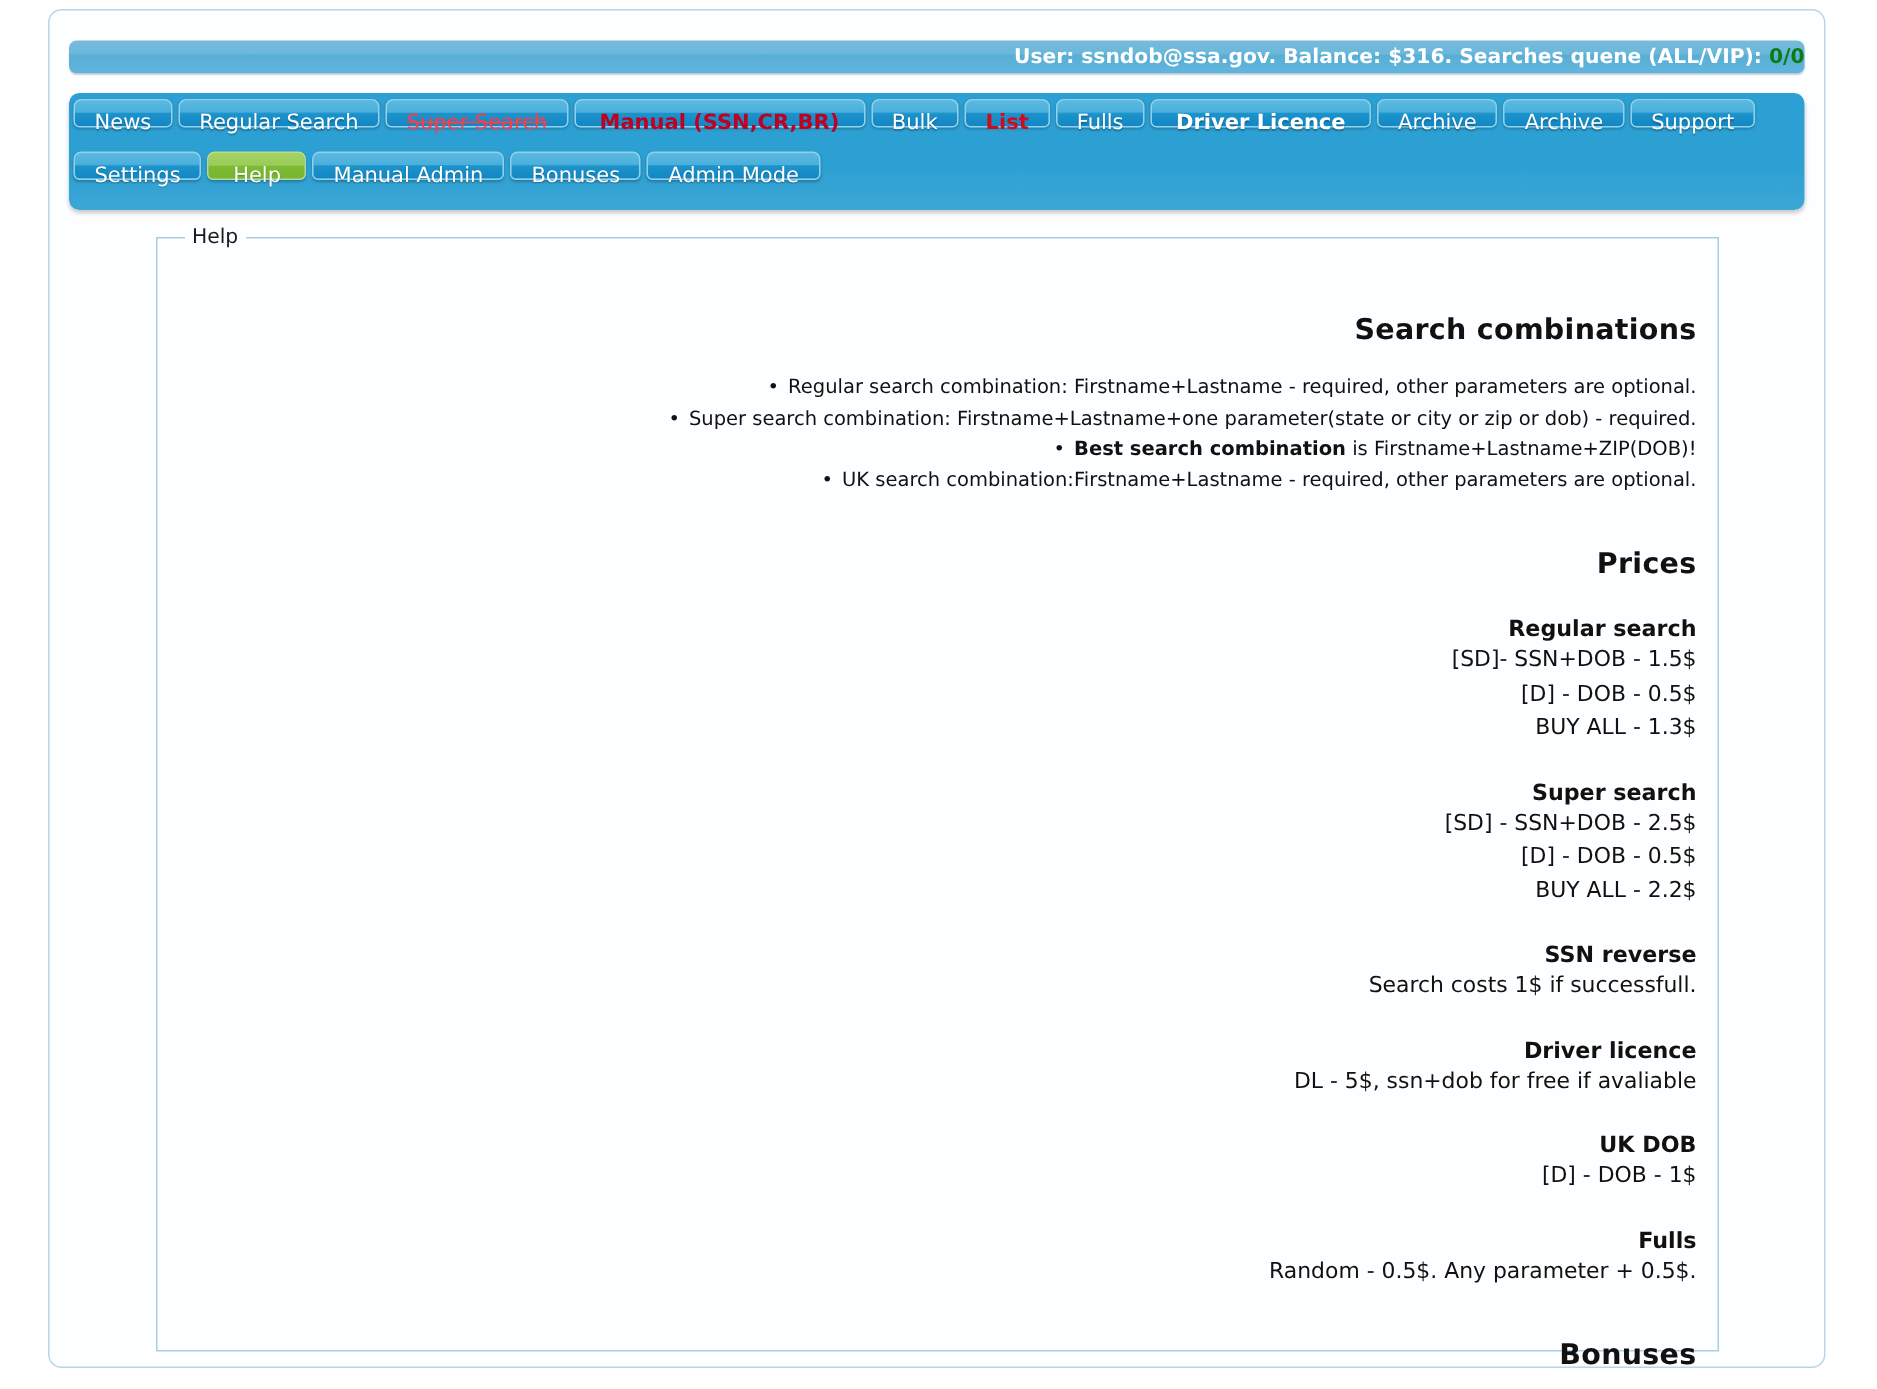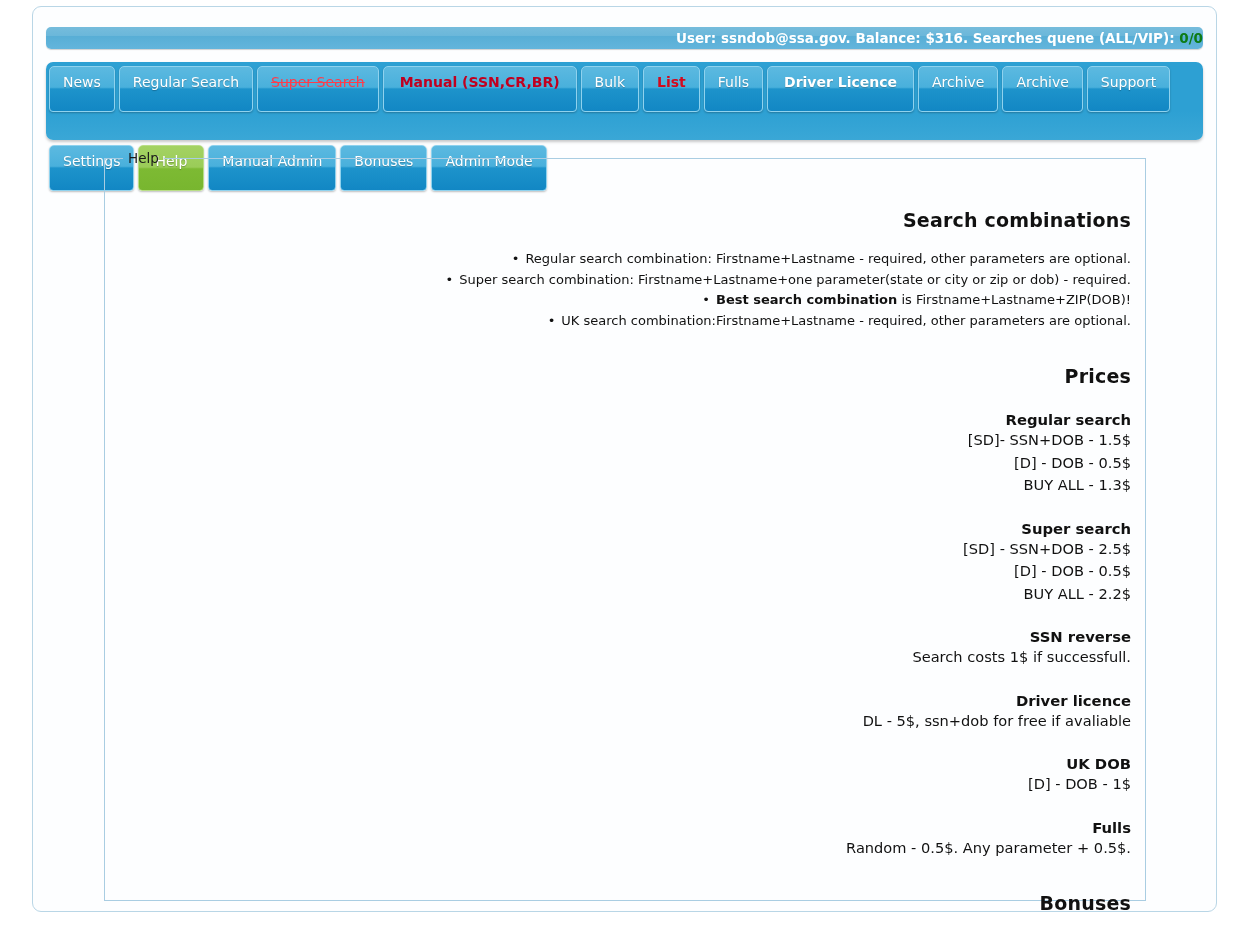--- a/index.html
+++ b/index.html
@@ -69,25 +69,25 @@
   .nav-row {
     position: absolute;
     left: 3px;
     right: 3px;
     display: flex;
     flex-wrap: nowrap;
     align-items: flex-start;
     gap: 4px;
   }
   .nav-row-1 { top: 4px; }
-  .nav-row-2 { top: 39px; margin-top: 44px; }
+  .nav-row-2 { top: 39px; }
 
   .tab {
     display: block;
-    height: 46px;
+    height: 19px;
     line-height: 30px;
     box-sizing: border-box;
     padding: 0 13px;
     border: 1px solid #8fd2ee;
     border-radius: 5px 5px 4px 4px;
     background: linear-gradient(to bottom, #5cb9e0 0%, #49b0dc 46%, #1d93cb 50%, #1287c4 100%);
     color: #ffffff;
     font-size: 14px;
     white-space: nowrap;
     text-align: left;

